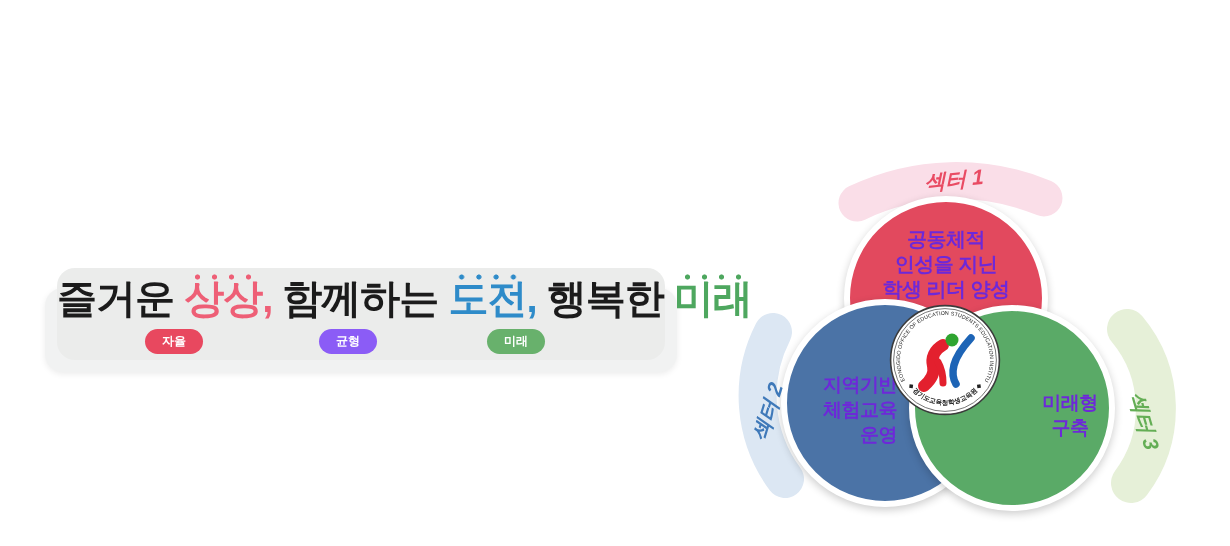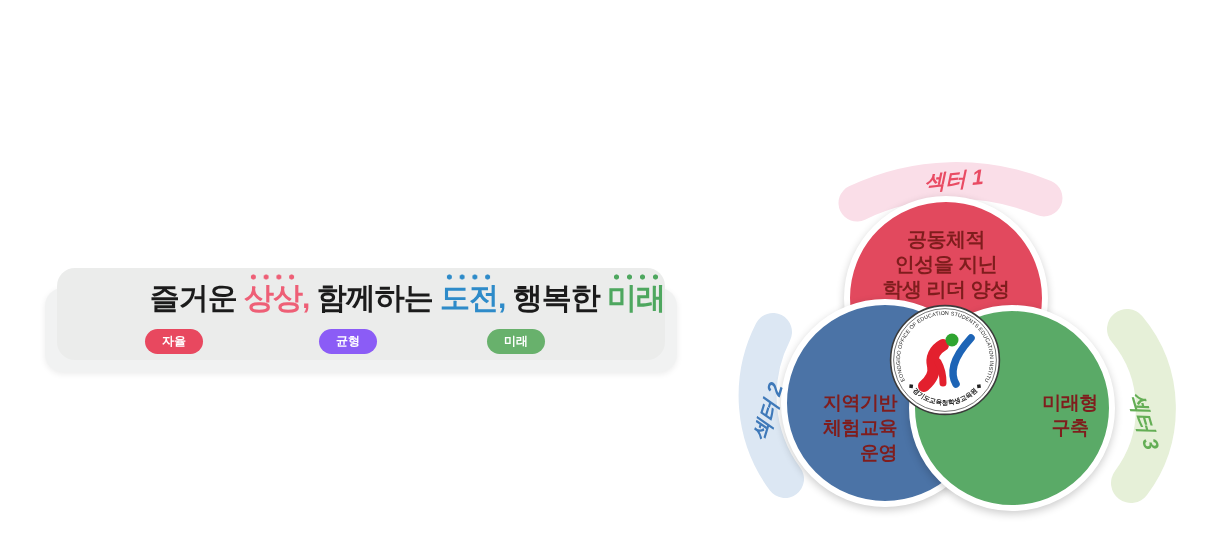--- a/index.html
+++ b/index.html
@@ -15,21 +15,21 @@
     background:#f1f2f2;border-radius:18px;
     box-shadow:0 2px 6px rgba(0,0,0,.08);
     z-index:1;
   }
   .banner{
     position:absolute;left:57px;top:268px;width:608px;height:92px;
     background:#ebeceb;border-radius:18px;z-index:2;
   }
   .banner-title{
     position:absolute;left:0;right:0;top:12px;
-    text-align:right;font-size:30px;font-weight:800;letter-spacing:-1px;
+    text-align:left;font-size:40px;font-weight:800;letter-spacing:-1px;
     color:#1b1b1b;white-space:pre;line-height:36px;
   }
   .banner-title span{display:inline-block;}
   .t-red{color:#ee5f76;}
   .t-blue{color:#2e8bc9;}
   .t-green{color:#4ea75f;}
   .dotted{position:relative;}
   .dotted::before{
     content:"";position:absolute;top:-6px;left:6%;width:88%;height:6px;
     background-image:radial-gradient(circle at 50% 50%, currentColor 2.2px, transparent 2.9px);
@@ -54,23 +54,23 @@
   .sector-3{left:1082px;top:408px;width:124px;color:#64ae55;transform:rotate(74deg) skewX(-4deg);}
 
   .circle{
     position:absolute;border-radius:50%;border:6px solid #ffffff;box-sizing:border-box;
     box-shadow:0 3px 8px rgba(0,0,0,.20);
   }
   .circle-red{left:844px;top:196px;width:204px;height:204px;background:#e2495e;z-index:4;}
   .circle-blue{left:781px;top:299px;width:208px;height:208px;background:#4b73a6;z-index:5;}
   .circle-green{left:909px;top:305px;width:206px;height:206px;background:#5aaa67;z-index:6;}
 
-  .circle-text{position:absolute;color:#7f1d1d;font-weight:800;z-index:7;}
+  .circle-text{position:absolute;color:#6d28d9;font-weight:800;z-index:7;}
   .ct-1{left:846px;top:227px;width:200px;text-align:center;font-size:20px;line-height:25px;letter-spacing:-0.5px;}
-  .ct-2{left:775px;top:390px;width:122px;text-align:right;font-size:19px;line-height:25px;letter-spacing:-0.5px;}
+  .ct-2{left:775px;top:372px;width:122px;text-align:right;font-size:19px;line-height:25px;letter-spacing:-0.5px;}
   .ct-3{left:1005px;top:390px;width:130px;text-align:center;font-size:19px;line-height:25px;letter-spacing:-0.5px;}
 
   .logo{position:absolute;left:889px;top:304px;width:112px;height:112px;z-index:8;}
   .logo text{font-family:"Liberation Sans","DejaVu Sans",sans-serif;}
 </style>
 </head>
 <body>
 
 <div class="stage">
 

